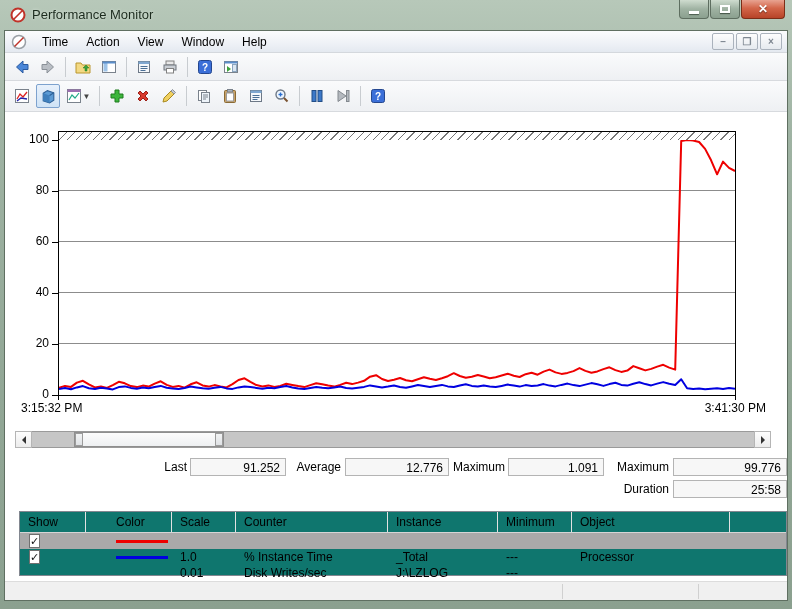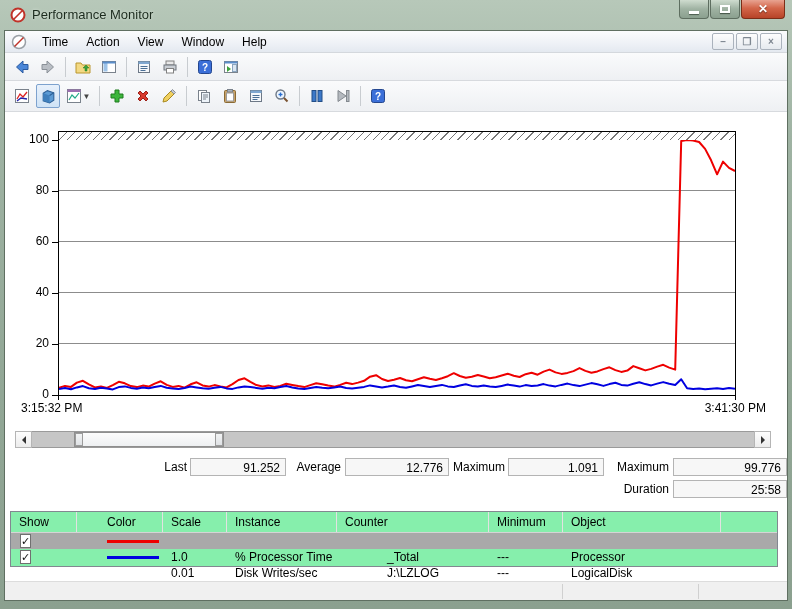--- a/index.html
+++ b/index.html
@@ -53,21 +53,21 @@
     display:flex; align-items:center; justify-content:center; }
   .tri-l { width:0; height:0; border:4px solid transparent; border-right-color:#333; margin-left:-4px; }
   .tri-r { width:0; height:0; border:4px solid transparent; border-left-color:#333; margin-right:-4px; }
   .tb-track { flex:1; position:relative; background:#c6c6c6; border-top:1px solid #9a9a9a; border-bottom:1px solid #9a9a9a; }
   .tb-range { position:absolute; left:42px; top:0; width:150px; height:15px; background:linear-gradient(180deg,#fcfcfc,#eef0f2); border:1px solid #8e8e8e; display:flex; justify-content:space-between; }
   .tb-grip { width:8px; height:100%; background:linear-gradient(180deg,#f2f3f4,#dfe2e5); border:1px solid #9b9b9b; }
   
   .stat-label { position:absolute; text-align:right; height:16px; }
   .stat-box { position:absolute; height:18px; border:1px solid #b4b4b4; background:#f7f7f7; text-align:right; padding:2px 5px 0 0; }
   
-  .counter-table { position:absolute; left:5px; top:480px; width:768px; height:56px; border:1px solid #828790; background:#86efac; }
+  .counter-table { position:absolute; left:14px; top:480px; width:768px; height:65px; border:1px solid #828790; background:#0f766e; }
   .ct-header { display:flex; height:21px; border-bottom:1px solid #d5d5d5; align-items:center; }
   .ct-hcell { height:100%; display:flex; align-items:center; padding-left:8px; border-right:1px solid #e2e2e2; }
   .ct-row { display:flex; height:16px; align-items:center; }
   .ct-row.selected { background:#a9a9a9; }
   .ct-cell { padding-left:8px; overflow:hidden; white-space:nowrap;margin-top:31px; }
   .cb { width:13px; height:13px; border:1px solid #707070; background:#fff; margin-left:9px;
     font-size:11px; line-height:11px; text-align:center; color:#111; }
   .swatch { width:52px; height:3px; margin-left:8px; }
   .c-show{width:66px;} .c-color{width:64px;margin-left:22px;} .c-scale{width:64px;} .c-counter{width:152px;}
   .c-instance{width:110px;} .c-parent{width:74px;} .c-object{width:158px;} .c-extra{flex:1; border-right:none;}
@@ -321,47 +321,46 @@
     <div class="stat-label" style="left:584px; top:429px; width:80px">Maximum</div>
     <div class="stat-box" style="left:668px; top:427px; width:114px">99.776</div>
     <div class="stat-label" style="left:584px; top:451px; width:80px">Duration</div>
     <div class="stat-box" style="left:668px; top:449px; width:114px">25:58</div>
 
     <div class="counter-table">
       <div class="ct-header">
         <div class="ct-hcell c-show">Show</div>
         <div class="ct-hcell c-color">Color</div>
         <div class="ct-hcell c-scale">Scale</div>
+        <div class="ct-hcell c-counter">Counter</div>
         <div class="ct-hcell c-instance">Instance</div>
-        <div class="ct-hcell c-counter">Counter</div>
         <div class="ct-hcell c-parent">Minimum</div>
         <div class="ct-hcell c-object">Object</div>
         <div class="ct-hcell c-extra"></div>
       </div>
       <div class="ct-row selected">
         <div class="c-show"><span class="cb">✓</span></div>
         <div class="c-color">
             <div class="swatch" style="background: rgb(238, 0, 0);"></div>
           </div>
         <div class="ct-cell c-scale">1.0</div>
-        <div class="ct-cell c-counter">% Processor Time</div>
+        <div class="ct-cell c-counter">% Instance Time</div>
         <div class="ct-cell c-instance">_Total</div>
         <div class="ct-cell c-parent">---</div>
         <div class="ct-cell c-object">Processor</div>
       </div>
       <div class="ct-row">
         <div class="c-show"><span class="cb">✓</span></div>
         <div class="c-color">
             <div class="swatch" style="background: rgb(0, 0, 224);"></div>
           </div>
         <div class="ct-cell c-scale">0.01</div>
         <div class="ct-cell c-counter">Disk Writes/sec</div>
         <div class="ct-cell c-instance">J:\LZLOG</div>
         <div class="ct-cell c-parent">---</div>
-        <div class="ct-cell c-object">LogicalDisk</div>
       </div>
     </div>
 
     <div class="statusbar">
       <div class="sb-sep" style="left:557px"></div>
       <div class="sb-sep" style="left:693px"></div>
     </div>
   <div class="ytick" style="top: 109px;"></div>
       <div class="ytick" style="top: 160px;"></div>
       <div class="ytick" style="top: 211px;"></div>

